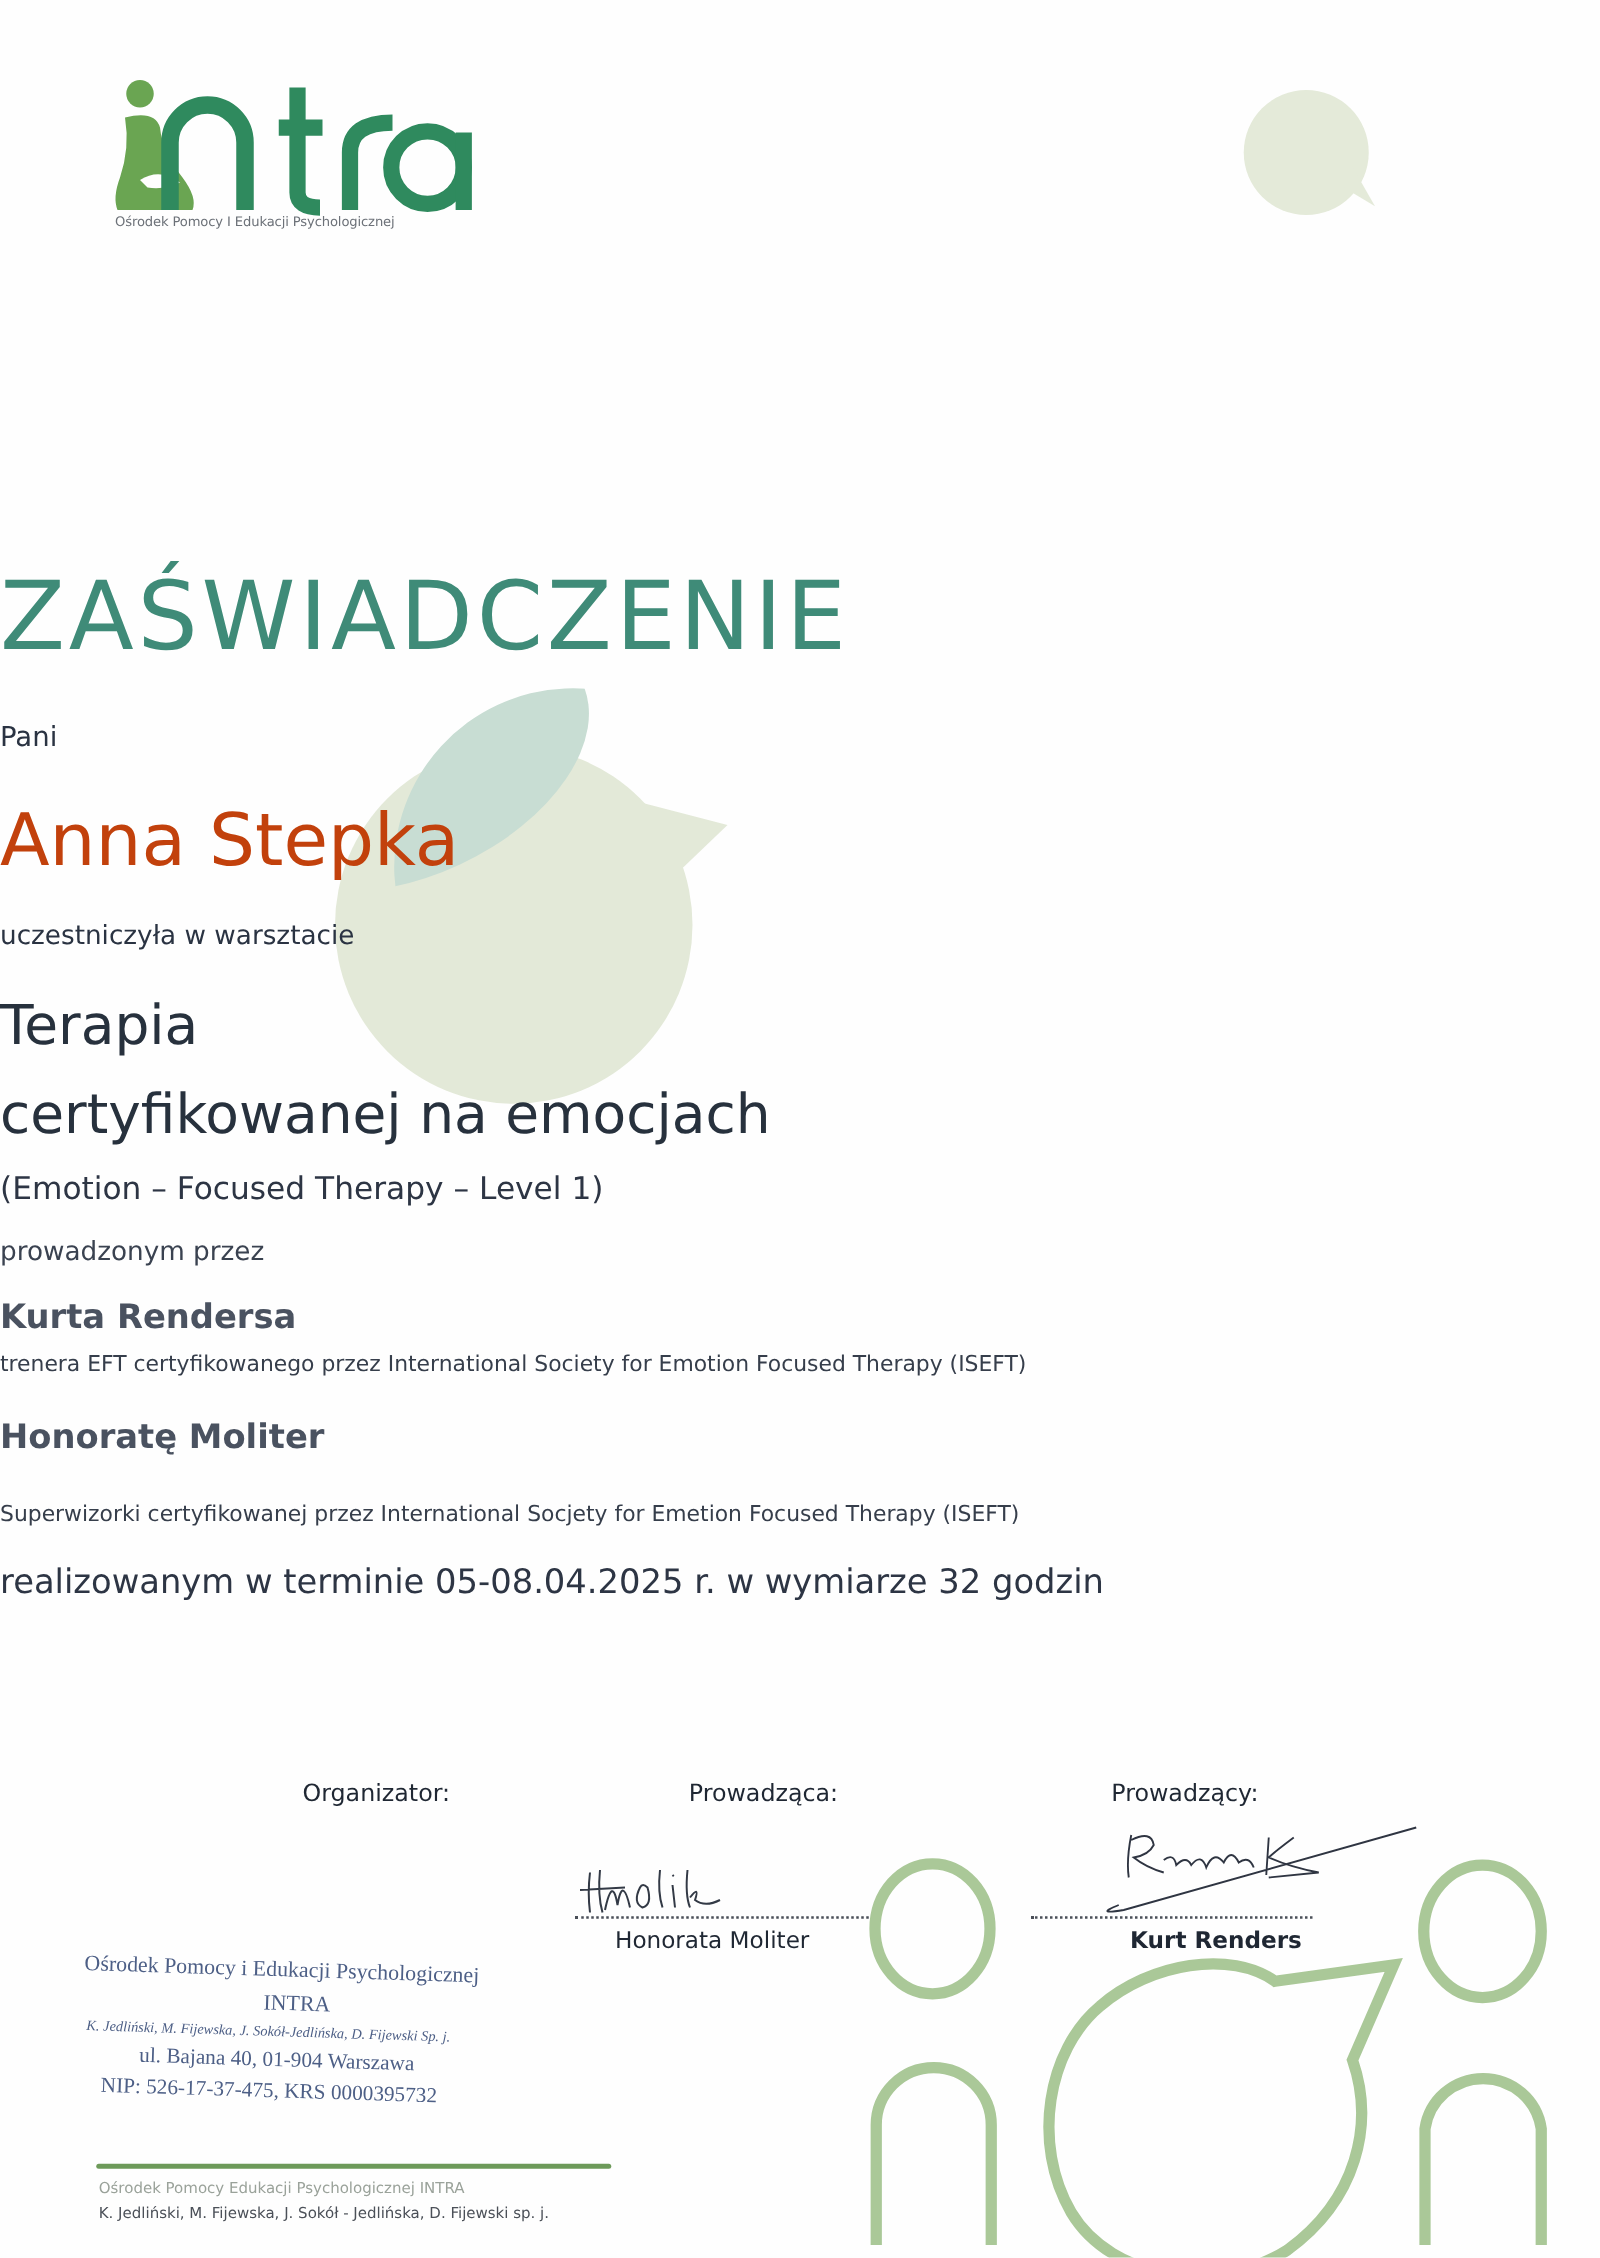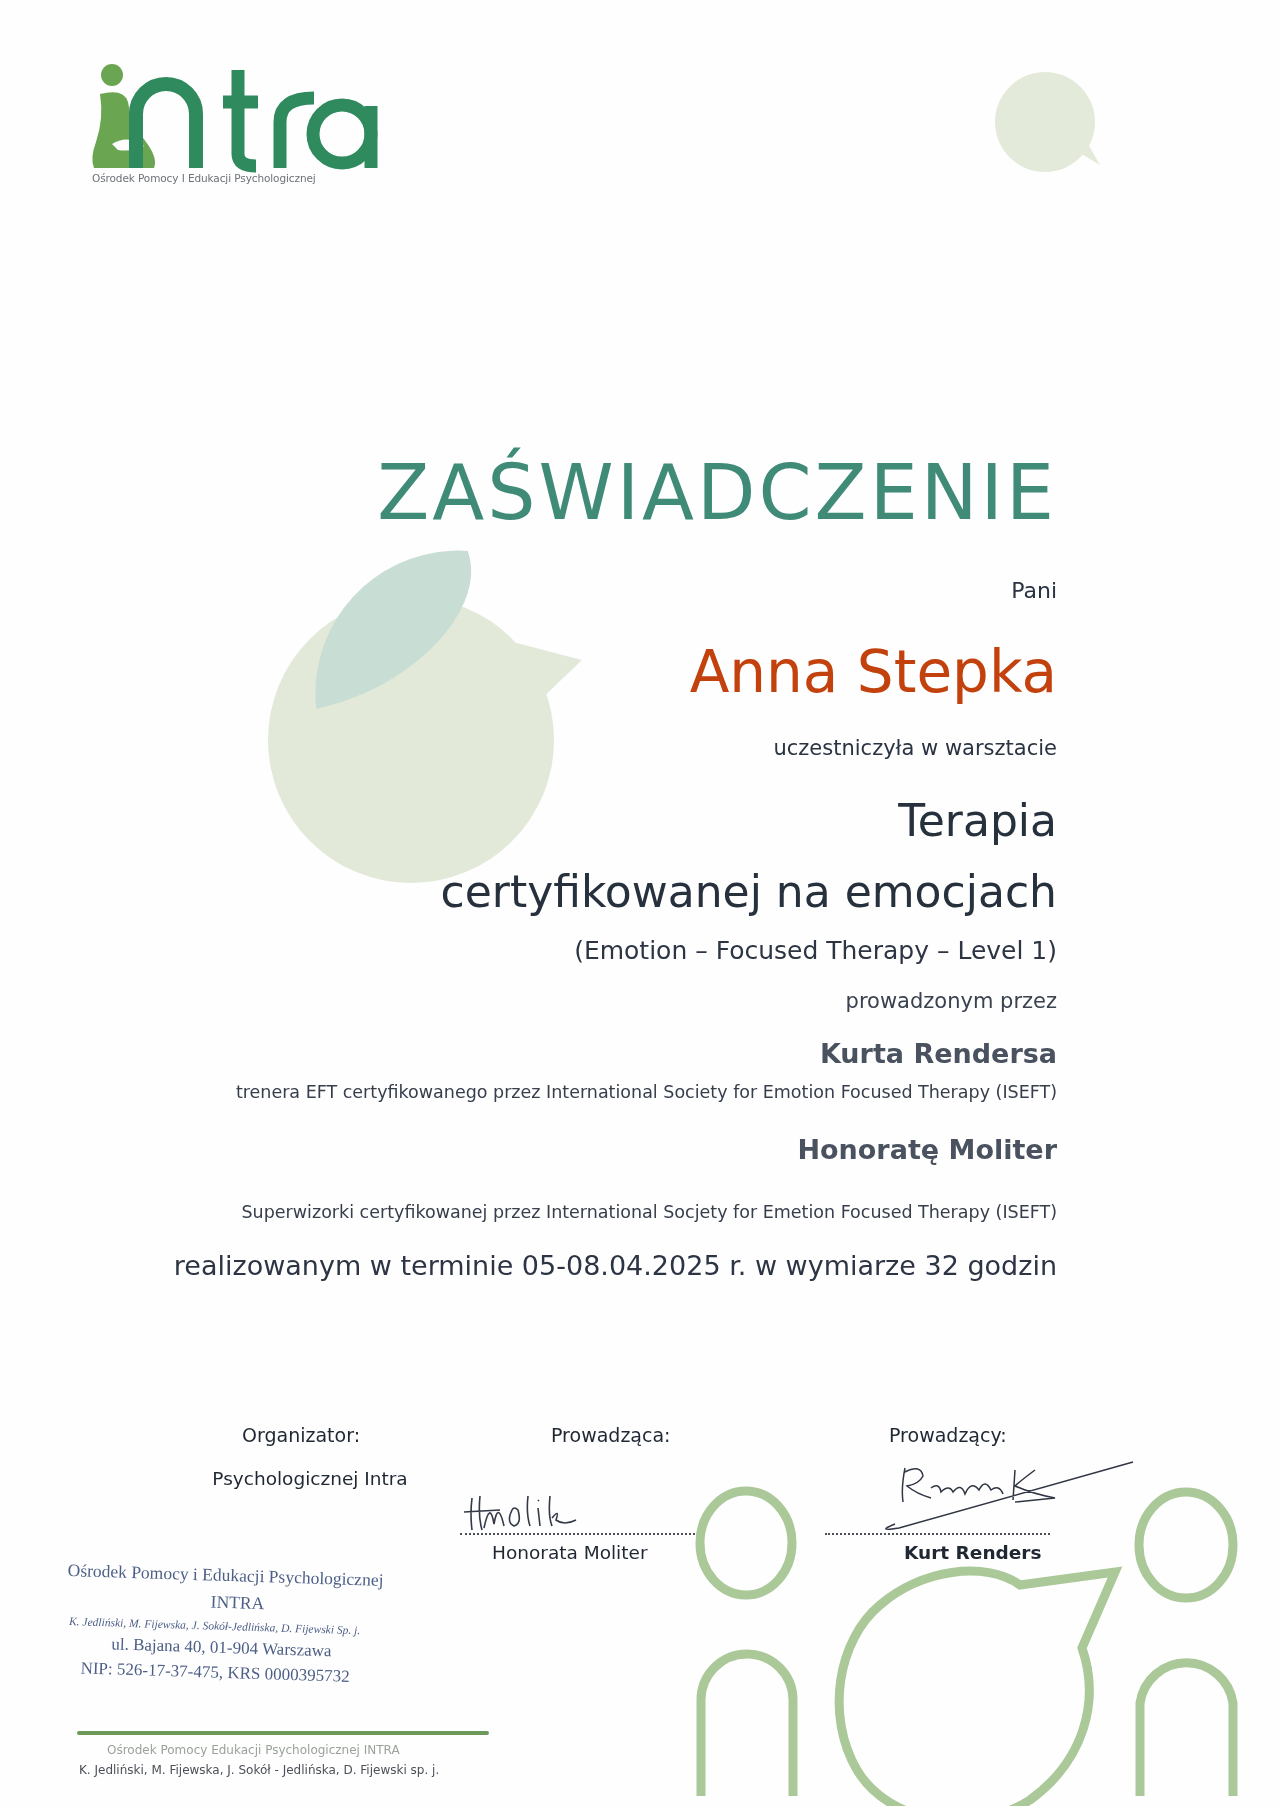--- a/index.html
+++ b/index.html
@@ -4,21 +4,21 @@
 <style>
   html, body { margin:0; padding:0; }
   body {
     width:1280px; height:1806px; position:relative; overflow:hidden;
     background:#fefefe;
     font-family:"DejaVu Sans", sans-serif;
     color:#2b3340;
   }
   .abs { position:absolute; }
   .center-line {
-    position:absolute; left:0; width:1057px; text-align:right; white-space:nowrap;
+    position:absolute; left:0; width:1057px; text-align:left; white-space:nowrap;
   }
   svg { display:block; }
   .deco { position:absolute; left:0; top:0; }
   .logo-sub {
     position:absolute; left:92px; top:172px; font-size:10.5px; color:#6c7178;
     letter-spacing:-0.1px; white-space:nowrap;
   }
   .title {
     top:448px; font-size:76px; font-weight:normal; color:#3f8b78;
     letter-spacing:3px; font-family:"DejaVu Sans", sans-serif;
@@ -35,21 +35,21 @@
   .trainer1-desc { top:1082px; font-size:17.5px; color:#363e4b; }
   .trainer2 { top:1134px; font-size:27px; font-weight:bold; color:#4a5260; }
   .trainer2-desc { top:1202px; font-size:17.5px; color:#363e4b; }
   .dates { top:1250px; font-size:27px; color:#2d3544; }
 
   .sig-label { position:absolute; font-size:19px; color:#1f2733; white-space:nowrap; }
   .sig-text { position:absolute; font-size:18.5px; color:#1f2733; text-align:center; white-space:nowrap; line-height:29px;}
   .dotted { position:absolute; height:0; border-top:2px dotted #4a4f58; }
   .stamp { position:absolute; font-family:"Liberation Serif", serif; color:#4d5f86; white-space:nowrap; }
   .footer-rule { position:absolute; left:77px; top:1731px; width:412px; height:4px; background:#6d9a5a; border-radius:2px; }
-  .footer-line1 { position:absolute; left:79px; top:1743px; font-size:12px; color:#9aa29a; white-space:nowrap;margin-left:28px; }
+  .footer-line1 { position:absolute; left:79px; top:1743px; font-size:12px; color:#9aa29a; white-space:nowrap; }
   .footer-line2 { position:absolute; left:79px; top:1763px; font-size:12px; color:#4b5058; white-space:nowrap; }
 </style>
 </head>
 <body>
 
 <svg class="deco" width="1280" height="1806" viewBox="0 0 1280 1806">
 
   <g>
     <circle cx="1045" cy="122" r="50" fill="#e4ead9"></circle>
     <path d="M1075 150 L1100 165 L1080 130 Z" fill="#e4ead9"></path>
@@ -96,21 +96,20 @@
 <div class="center-line workshop-en">(Emotion – Focused Therapy – Level 1)</div>
 <div class="center-line conducted">prowadzonym przez</div>
 <div class="center-line trainer1">Kurta Rendersa</div>
 <div class="center-line trainer1-desc">trenera EFT certyfikowanego przez International Society for Emotion Focused Therapy (ISEFT)</div>
 <div class="center-line trainer2">Honoratę Moliter</div>
 <div class="center-line trainer2-desc">Superwizorki certyfikowanej przez International Socjety for Emetion Focused Therapy (ISEFT)</div>
 <div class="center-line dates">realizowanym w terminie 05-08.04.2025 r.  w wymiarze 32 godzin</div>
 
 <div class="sig-label" style="left:242px;top:1424px;">Organizator:</div>
 <div class="sig-text" style="left:150px;top:1464px;width:320px;">
-  <div>Psychologicznej Intra</div>
 </div>
 
 <div class="sig-label" style="left:515px;top:1424px;margin-left:36px;">Prowadząca:</div>
 <svg class="abs" style="left:460px;top:1490px;" width="150" height="45" viewBox="0 0 150 45">
   <path d="M4 22 L40 20 M12 8 Q10 24 12 40 M20 6 Q18 26 22 40 M24 38 Q30 10 34 34 Q38 10 44 36 M52 20 Q46 32 54 36 Q62 34 58 20 Q54 16 52 20 M68 6 Q66 24 70 36 M78 18 L80 36 M78 10 L79 11 M90 6 Q88 26 92 36 M92 28 Q100 18 96 30 Q104 36 116 30" fill="none" stroke="#333a46" stroke-width="1.6"></path>
 </svg>
 <div class="dotted" style="left:460px;top:1533px;width:235px;"></div>
 <div class="sig-label" style="left:492px;top:1542px;font-size:18.5px;">Honorata Moliter</div>
 
 <div class="sig-label" style="left:889px;top:1424px;">Prowadzący:</div>

